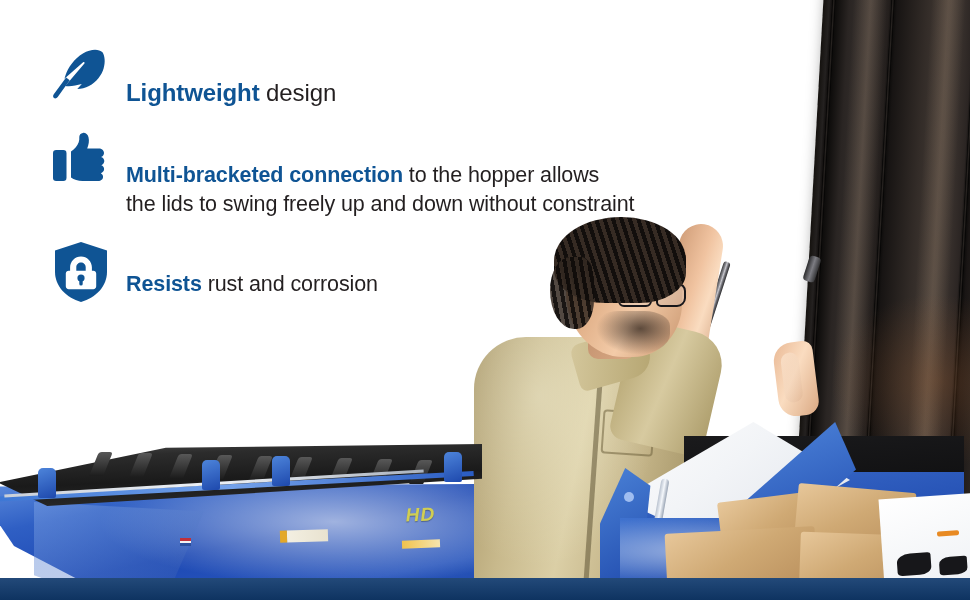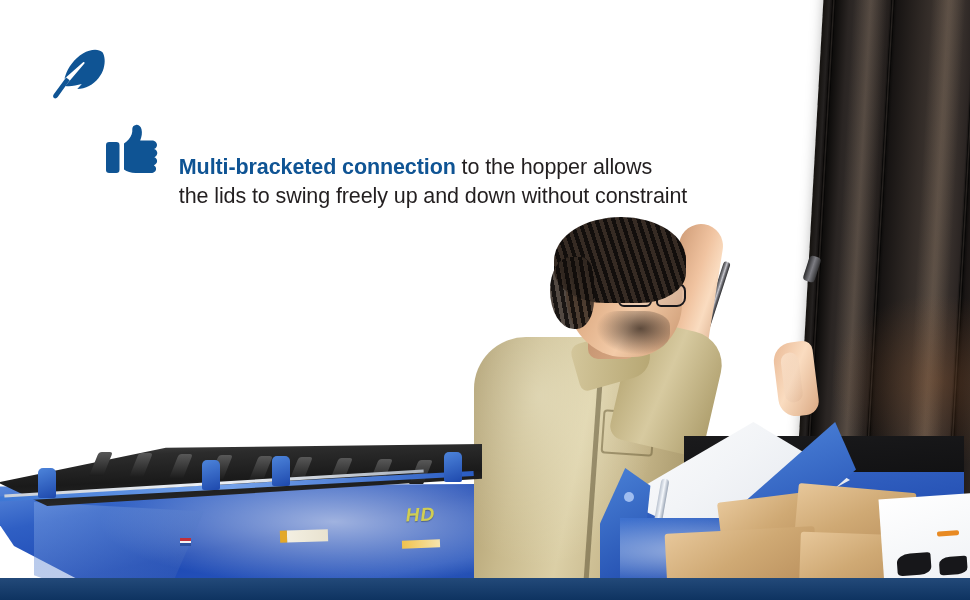--- a/index.html
+++ b/index.html
@@ -333,21 +333,21 @@
     font-weight: 400;
     letter-spacing: -0.1px;
     padding-top: 2px;
     white-space: pre-line;
   }
   .feature-row .feature-text b { color: #0f5494; font-weight: 700; }
 
   
   #row-lightweight { margin-bottom: 22px; }
   #row-lightweight .feature-text { font-size: 24px; line-height: 30px; }
-  #row-multibracket { margin-bottom: 20px; justify-content: center; }
+  #row-multibracket { margin-bottom: 20px; }
   #row-poly { margin-bottom: 22px; }
 
   .blue-icon { fill: #0f5494; display:block; }
 </style>
 </head>
 <body>
 
 <div id="banner">
 
   <div id="photo-stage">
@@ -448,35 +448,54 @@
     <div class="feature-row" id="row-lightweight">
       <div class="icon-wrap">
         <svg class="blue-icon" width="58" height="52" viewBox="0 0 58 52" aria-hidden="true">
           <path d="M50.5 4.2c-3.9-3.6-11.8-3.4-19.6 1.3C22.4 10.6 16 19.6 13.6 27.1
                    l-1.2 3.7 18.7-16.6c.9-.8 2.1.5 1.3 1.4L13.2 37.9c2.2.6 6.1.5 9.9-.4
                    l6.7-1.6-4.5 5.1c3.9 0 8.1-1 11.7-3 7.6-4.2 12.7-11.1 14.6-17.6
                    1.9-6.5 1.3-12.1-1.1-16.2z"></path>
           <path d="M14.1 29.6 1.8 46.2c-1 1.4-.9 3 .2 3.8 1.1.8 2.7.4 3.7-1l12-16.8z"></path>
         </svg>
       </div>
+      <div class="feature-text">
+        <b>Lightweight</b><span> design</span>
+      </div>
     </div>
 
     <div class="feature-row" id="row-multibracket">
       <div class="icon-wrap">
         <svg class="blue-icon" width="58" height="52" viewBox="0 0 58 52" aria-hidden="true">
           <rect x="1" y="18" width="13.5" height="31" rx="3.2"></rect>
           <path d="M19 19.6c3.8-2.6 6.5-6 7.7-9.3.6-1.7.7-3.4.6-5.2-.1-2.2 1.4-4 3.6-4.2
                    2.6-.3 4.9 1.6 5.6 4.3.9 3.5.3 7.4-1.3 11.2h11.6c3 0 5.2 2 5.2 4.5
                    0 1.9-1.2 3.4-3 4.1 2 .5 3.3 2.1 3.3 4.1 0 1.9-1.2 3.4-3 4.1
                    1.7.6 2.8 2.1 2.8 3.9 0 2-1.3 3.6-3.3 4.1 1.4.7 2.3 2 2.3 3.6
                    0 2.4-2.1 4.3-5 4.3H30.6c-4.6 0-8.6-1.4-11.6-3.6V19.6z"></path>
         </svg>
       </div>
       <div class="feature-text">
         <b>Multi-bracketed connection</b><span> to the hopper allows
 the lids to swing freely up and down without constraint</span>
       </div>
     </div>
 
 
+    <div class="feature-row" id="row-resists">
+      <div class="icon-wrap">
+        <svg class="blue-icon" width="58" height="62" viewBox="0 0 58 62" aria-hidden="true">
+          <path d="M29 1 3 9.4v21.4C3 45.2 14 56.8 29 61c15-4.2 26-15.8 26-30.2V9.4L29 1z"></path>
+          <path d="M29 15.4c-6 0-10.9 4.9-10.9 10.9v3.4h-1.4c-1.6 0-2.9 1.3-2.9 2.9v12.7
+                   c0 1.6 1.3 2.9 2.9 2.9h24.6c1.6 0 2.9-1.3 2.9-2.9V32.6c0-1.6-1.3-2.9-2.9-2.9
+                   h-1.4v-3.4c0-6-4.9-10.9-10.9-10.9zm0 6.2c2.6 0 4.7 2.1 4.7 4.7v3.4H24.3v-3.4
+                   c0-2.6 2.1-4.7 4.7-4.7z" fill="#ffffff"></path>
+          <circle cx="29" cy="37" r="3.6" fill="#0f5494"></circle>
+          <rect x="27.3" y="37" width="3.4" height="7.6" rx="1.7" fill="#0f5494"></rect>
+        </svg>
+      </div>
+      <div class="feature-text">
+        <b>Resists</b><span> rust and corrosion</span>
+      </div>
+    </div>
 
   </div>
 </div>
 
 </body></html>

